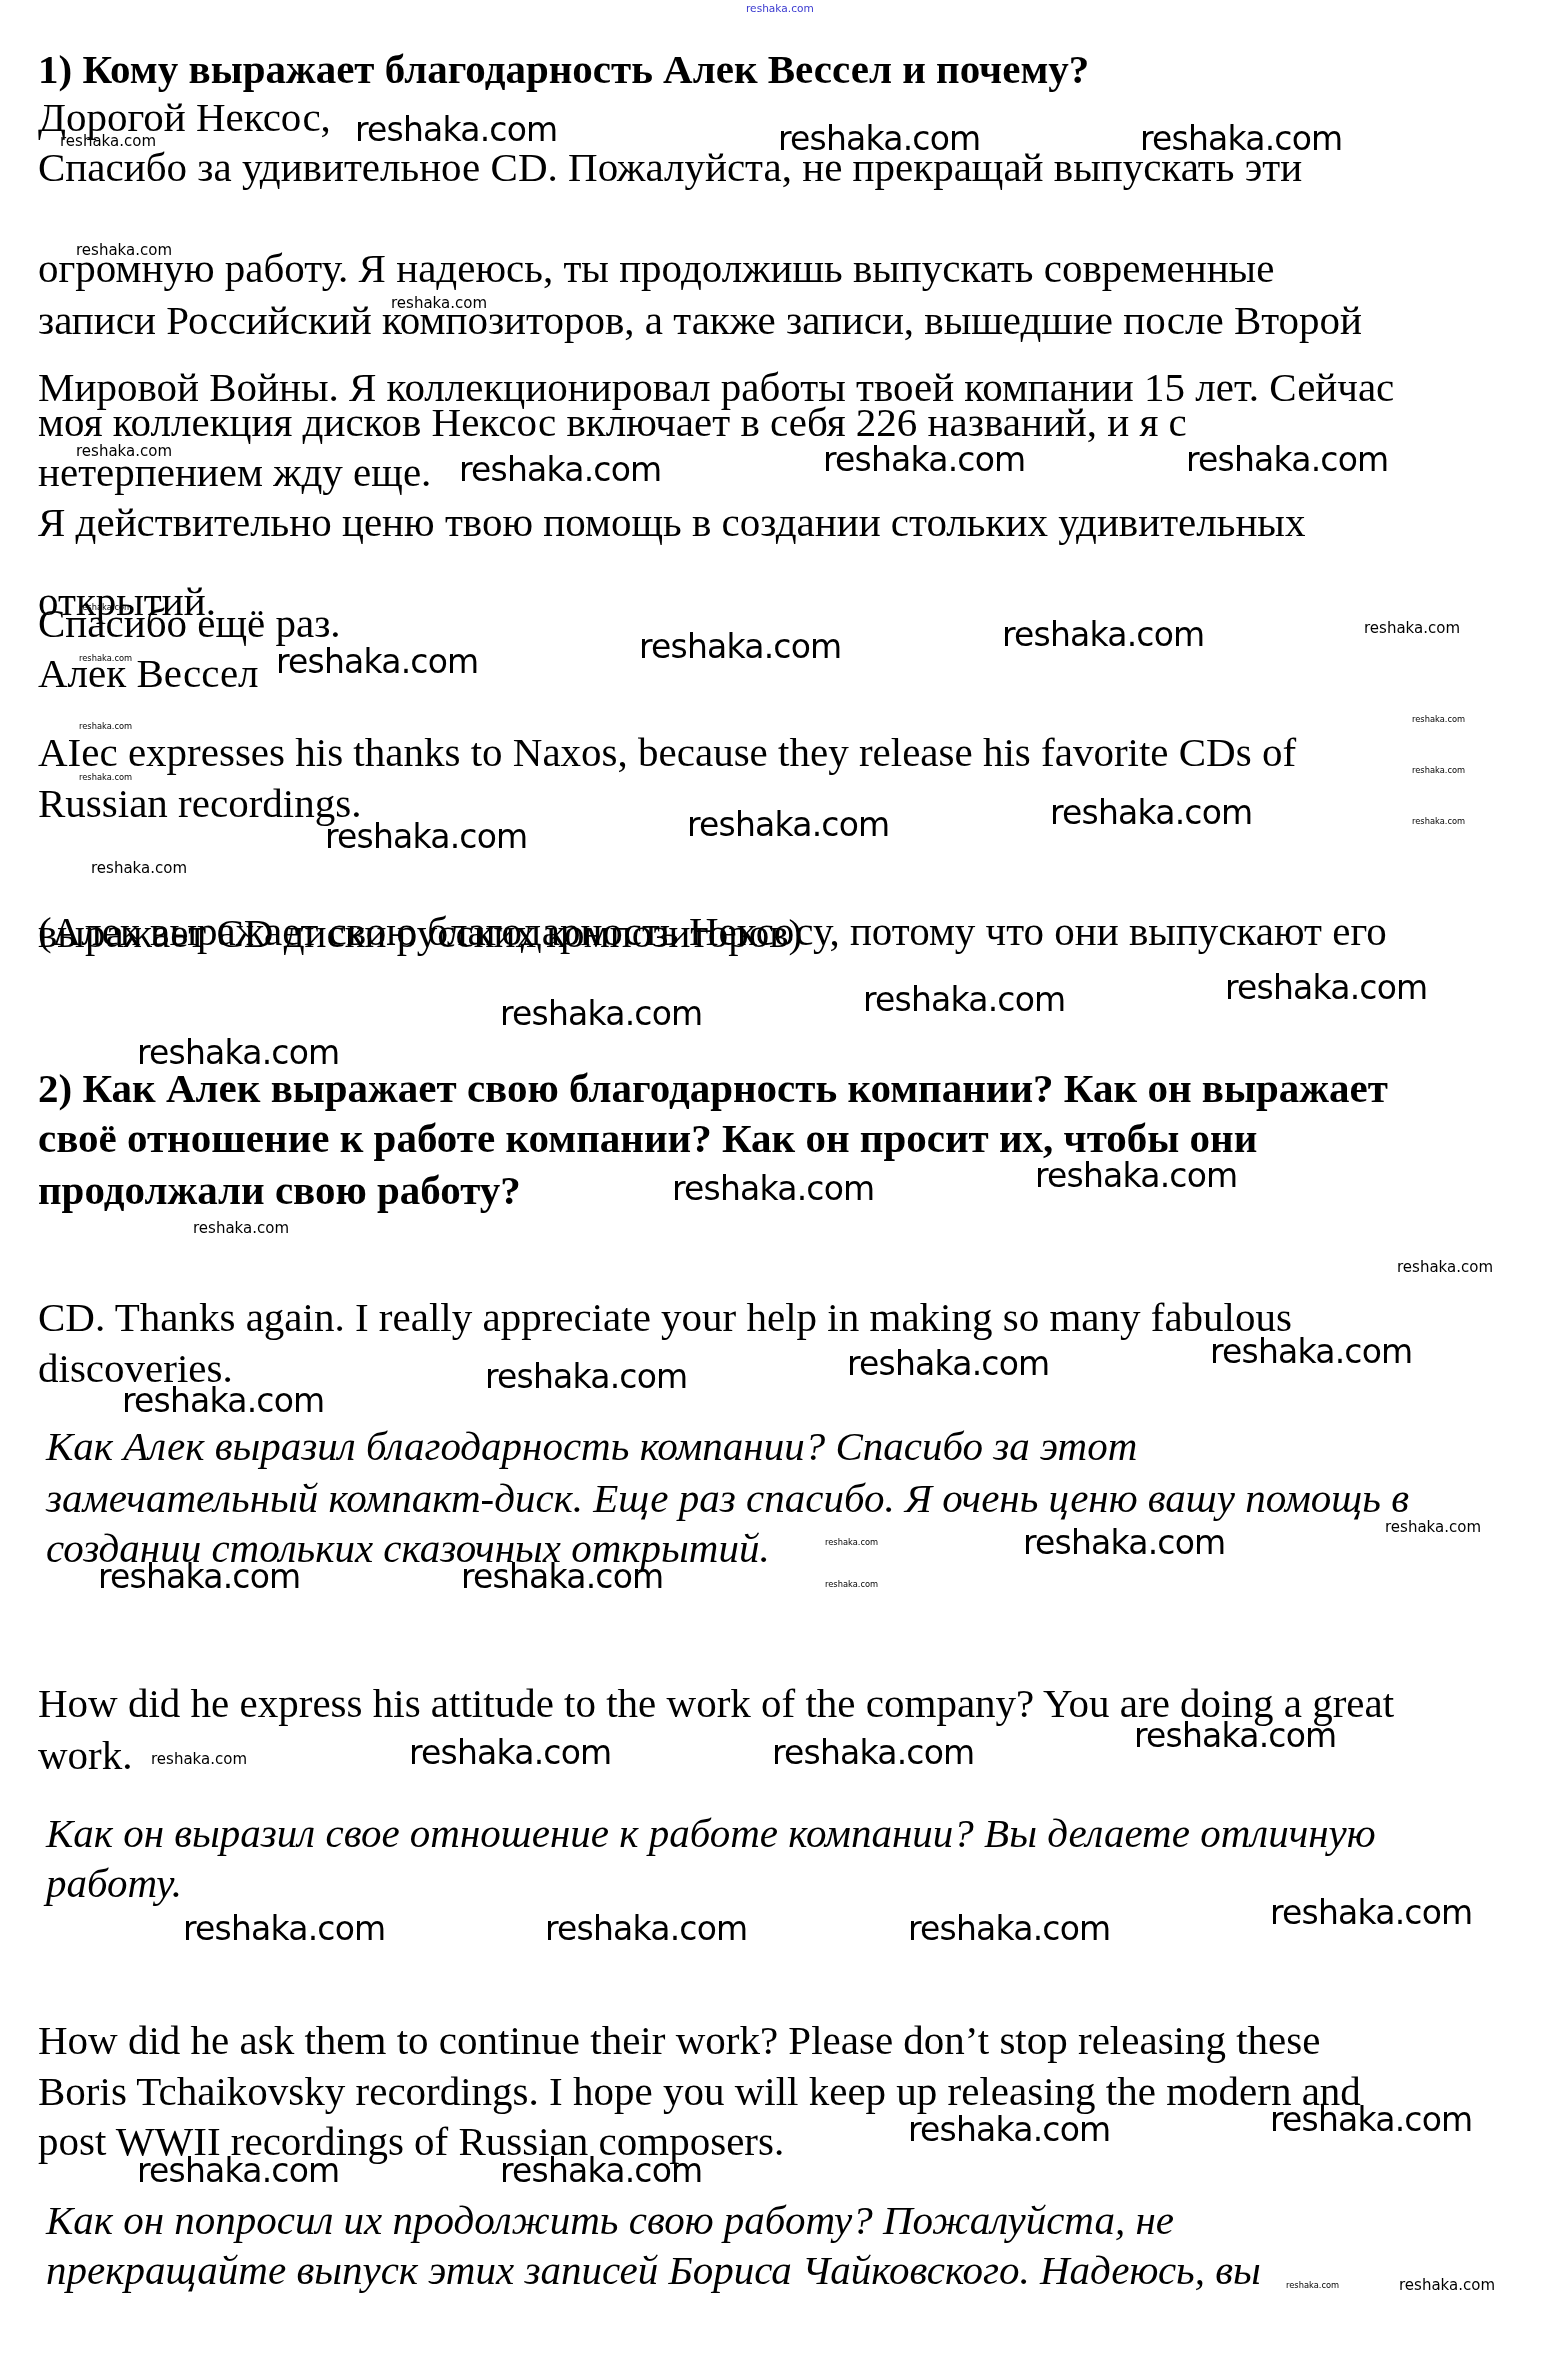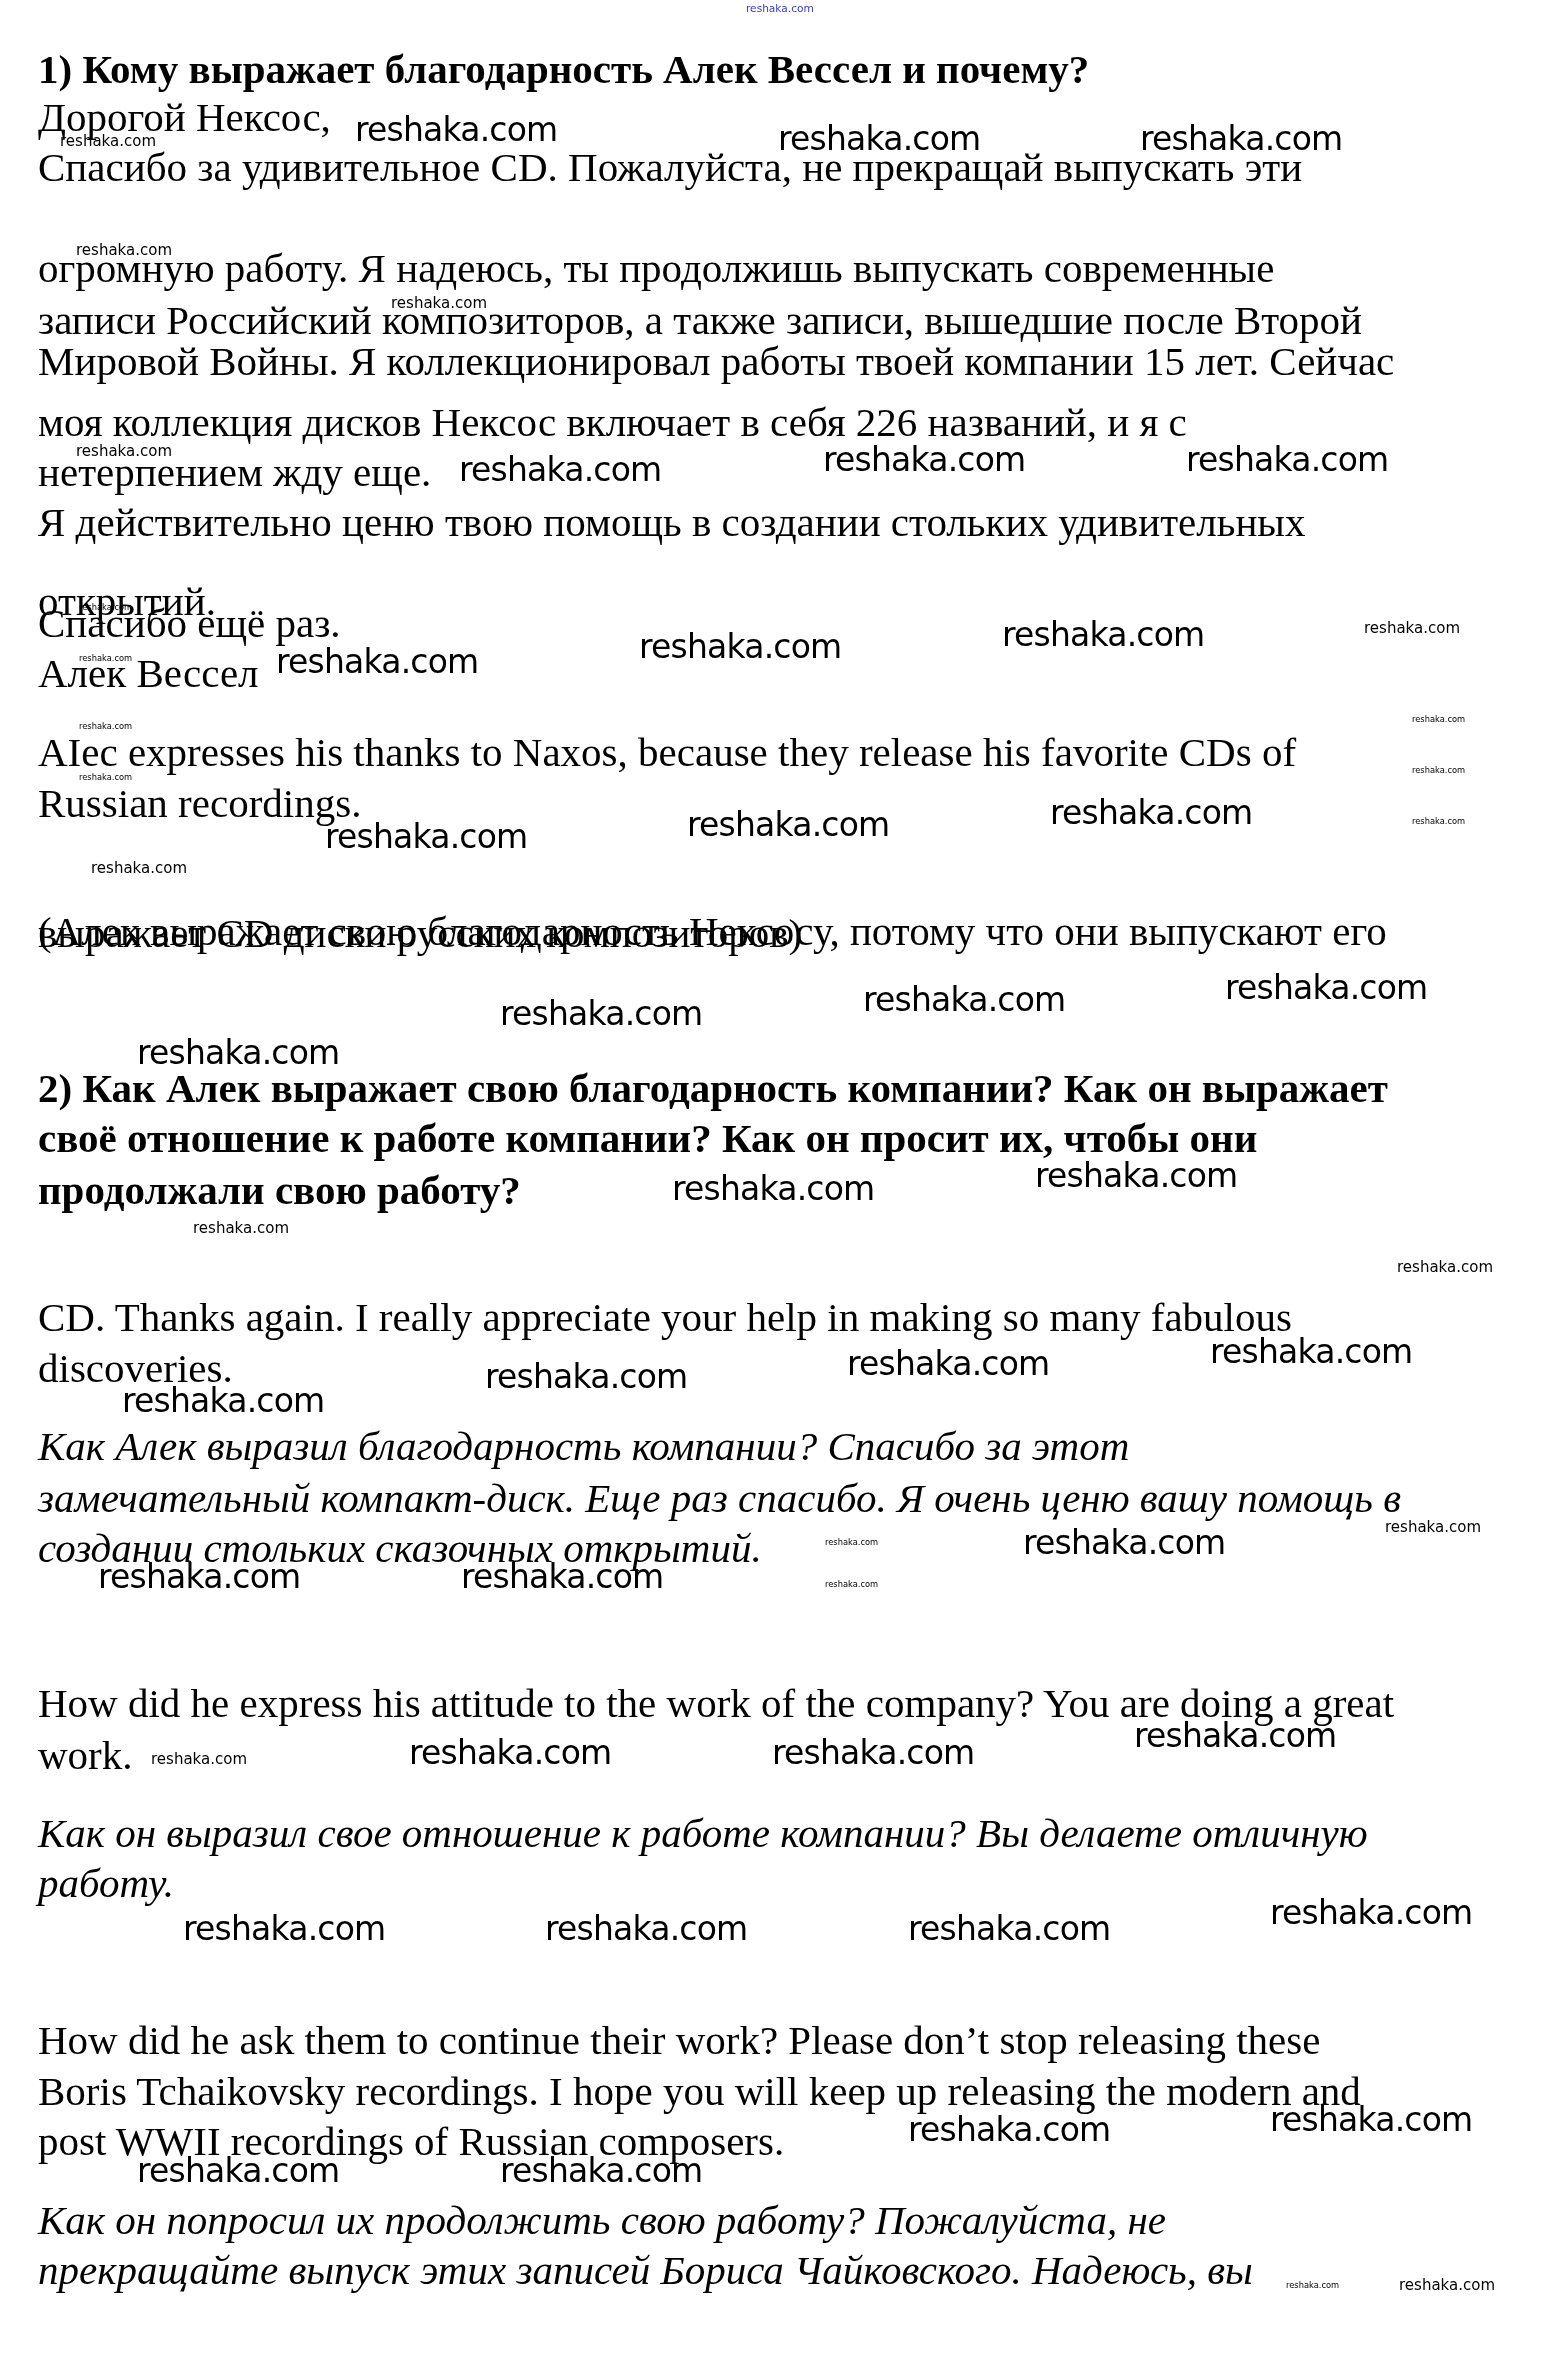--- a/index.html
+++ b/index.html
@@ -5,21 +5,21 @@
   html, body { margin: 0; padding: 0; background: #ffffff; }
   body { width: 1564px; height: 2366px; position: relative; overflow: hidden; }
   .page { position: absolute; left: 0; top: 0; width: 1564px; height: 2366px; background: #fff; }
   .line {
     position: absolute; left: 38px; white-space: nowrap;
     font-family: "Liberation Serif", "DejaVu Serif", serif;
     font-size: 41px; line-height: 50px; color: #000;
     transform-origin: left top;
   }
   .bold { font-weight: bold; }
-  .ital { font-style: italic; }
+  .ital { font-style: italic; margin-left: 8px; }
   .wm {
     position: absolute; white-space: nowrap;
     font-family: "DejaVu Sans", "Liberation Sans", sans-serif;
     color: #000; line-height: 1;
   }
   .wm-big { font-size: 33px; letter-spacing: -0.8px; }
   .wm-small { font-size: 15px; }
   .wm-tiny { font-size: 8.3px; }
   .top-wm {
     position: absolute; left: 746px; top: 1.5px;
@@ -32,21 +32,21 @@
 <div class="page">
 
   <div class="top-wm">reshaka.com</div>
 
   <div class="line bold" style="top:44px">1) Кому выражает благодарность Алек Вессел и почему?</div>
 
   <div class="line" style="top:92px">Дорогой Нексос,</div>
   <div class="line" style="top:142px">Спасибо за удивительное CD. Пожалуйста, не прекращай выпускать эти</div>
   <div class="line" style="top:243px">огромную работу. Я надеюсь, ты продолжишь выпускать современные</div>
   <div class="line" style="top:295px">записи Российский композиторов, а также записи, вышедшие после Второй</div>
-  <div class="line" style="top:336px">Мировой Войны. Я коллекционировал работы твоей компании 15 лет. Сейчас</div>
+  <div class="line" style="top:362px">Мировой Войны. Я коллекционировал работы твоей компании 15 лет. Сейчас</div>
   <div class="line" style="top:397px">моя коллекция дисков Нексос включает в себя 226 названий, и я с</div>
   <div class="line" style="top:447px">нетерпением жду еще.</div>
   <div class="line" style="top:497px">Я действительно ценю твою помощь в создании стольких удивительных</div>
   <div class="line" style="top:576px">открытий.</div>
   <div class="line" style="top:598px">Спасибо ещё раз.</div>
   <div class="line" style="top:648px">Алек Вессел</div>
 
   <div class="line" style="top:727px">AIec expresses his thanks to Naxos, because they release his favorite CDs of</div>
   <div class="line" style="top:778px">Russian recordings.</div>
   <div class="line" style="top:906px">(Алек выражает свою благодарность Нексосу, потому что они выпускают его</div>

